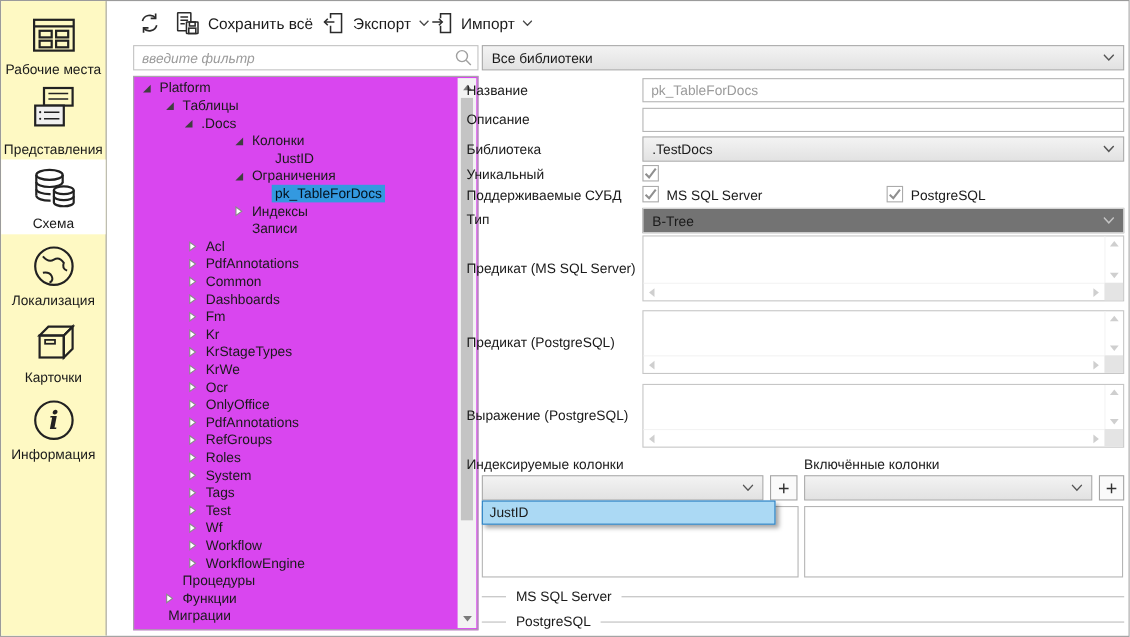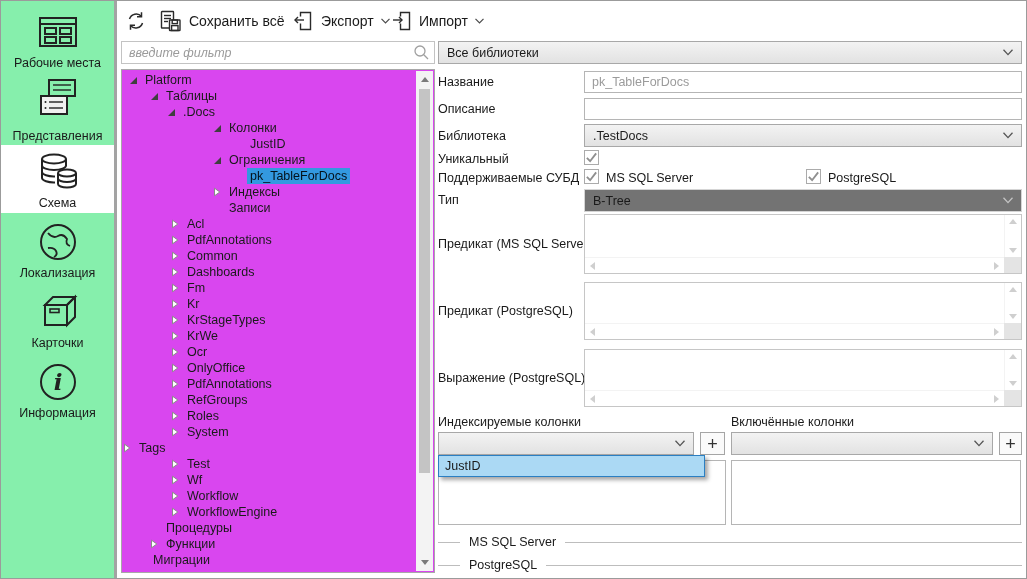--- a/index.html
+++ b/index.html
@@ -5,22 +5,22 @@
   * { margin:0; padding:0; box-sizing:border-box; }
   html,body { background:#d9d9d9; }
   body { font-family:"Liberation Sans", sans-serif; color:#1a1a1a; }
   #window {
     position:relative; width:1027px; height:579px; background:#ffffff;
     border:1px solid #9b9b9b; overflow:hidden;
     font-size:12.5px;
   }
   
   #sidebar {
-    position:absolute; left:0; top:0; width:116px; height:100%;
-    background:#86efac; border-right:3px solid #a3a3a3;
+    position:absolute; left:0; top:0; width:96px; height:100%;
+    background:#fef9c3; border-right:1px solid #a3a3a3;
   }
   .sb-item {
     position:absolute; left:0; width:100%; height:68px;
     display:flex; flex-direction:column; align-items:center; justify-content:center;
     cursor:default;
   }
   .sb-item.selected { background:#ffffff; }
   .sb-item .sb-icon { height:46px; display:flex; align-items:center; justify-content:center; }
   .sb-item .sb-label { font-size:12.5px; margin-top:1px; }
   
@@ -48,21 +48,21 @@
   #tree-panel {
     position:absolute; left:120px; top:68px; width:314px; height:504px;
     background:#d946ef; border:1px solid #a8a8a8;
   }
   #tree-rows { position:absolute; left:1px; top:2px; right:19px; bottom:1px; overflow:hidden; }
   .tree-row { height:16px; line-height:16px; display:flex; align-items:center; white-space:nowrap; cursor:default; }
   .tree-exp { width:13px; display:inline-flex; align-items:center; justify-content:flex-start; flex:none; }
   .tree-label { padding:0 3px; }
   .tree-row.selected .tree-label { background:#3399e0; color:#04121d; }
   
-  .flabel { position:absolute; left:437px; width:148px; white-space:nowrap; font-size:12.5px; }
+  .flabel { position:absolute; left:423px; width:148px; white-space:nowrap; font-size:12.5px; }
   .textbox {
     position:absolute; left:583px; width:438px; height:22px; background:#fff;
     border:1px solid #b5b5b5; display:flex; align-items:center; padding:0 7px; font-size:12.5px;
   }
   .val-muted { color:#9b9b9b; }
   .fcombo { left:583px; width:438px; }
   .chk {
     position:absolute; width:15px; height:15px; background:#fff; border:1px solid #ababab;
     display:flex; align-items:center; justify-content:center;
   }
@@ -423,21 +423,21 @@
           <span class="tree-label">Roles</span>
         </div>
         <div class="tree-row" style="padding-left: 48px;">
           <span class="tree-exp">
             <svg width="8" height="10" viewBox="0 0 8 10">
               <path d="M1.5 1.2 L6.8 5 L1.5 8.8 Z" fill="#fff" stroke="#8a8a8a" stroke-width="1"></path>
             </svg>
           </span>
           <span class="tree-label">System</span>
         </div>
-        <div class="tree-row" style="">
+        <div class="tree-row" style="padding-left: 48px;">
           <span class="tree-exp">
             <svg width="8" height="10" viewBox="0 0 8 10">
               <path d="M1.5 1.2 L6.8 5 L1.5 8.8 Z" fill="#fff" stroke="#8a8a8a" stroke-width="1"></path>
             </svg>
           </span>
           <span class="tree-label">Tags</span>
         </div>
         <div class="tree-row" style="padding-left: 48px;">
           <span class="tree-exp">
             <svg width="8" height="10" viewBox="0 0 8 10">

